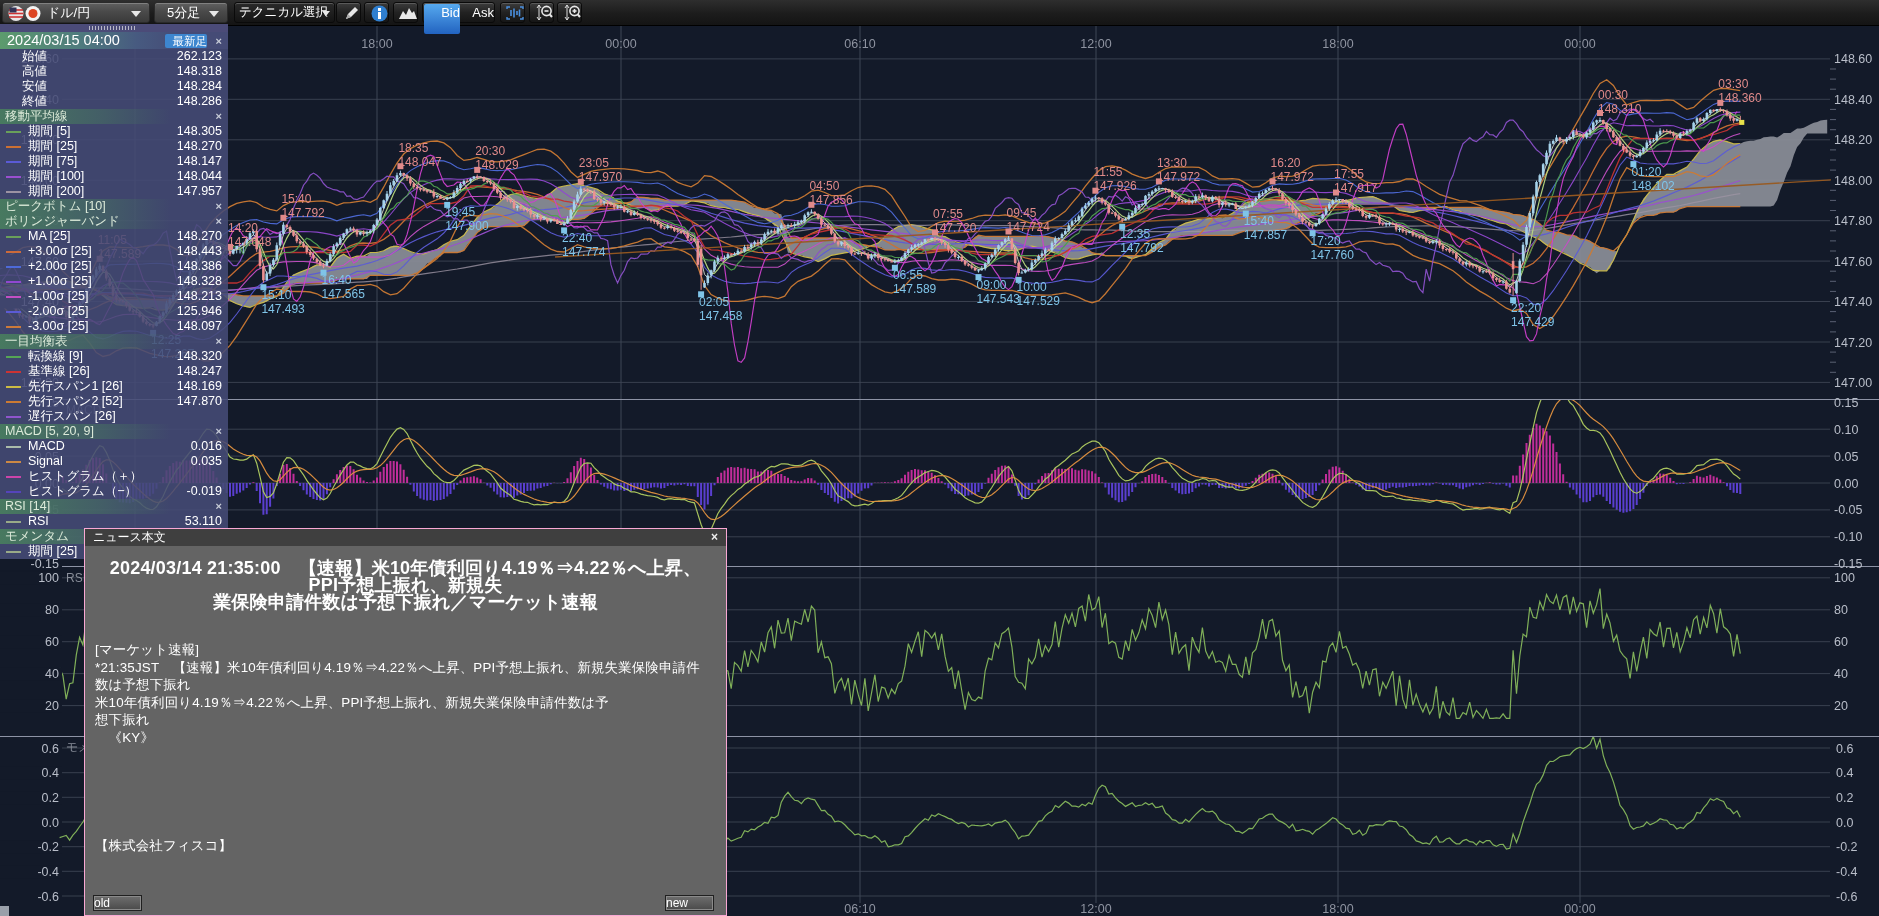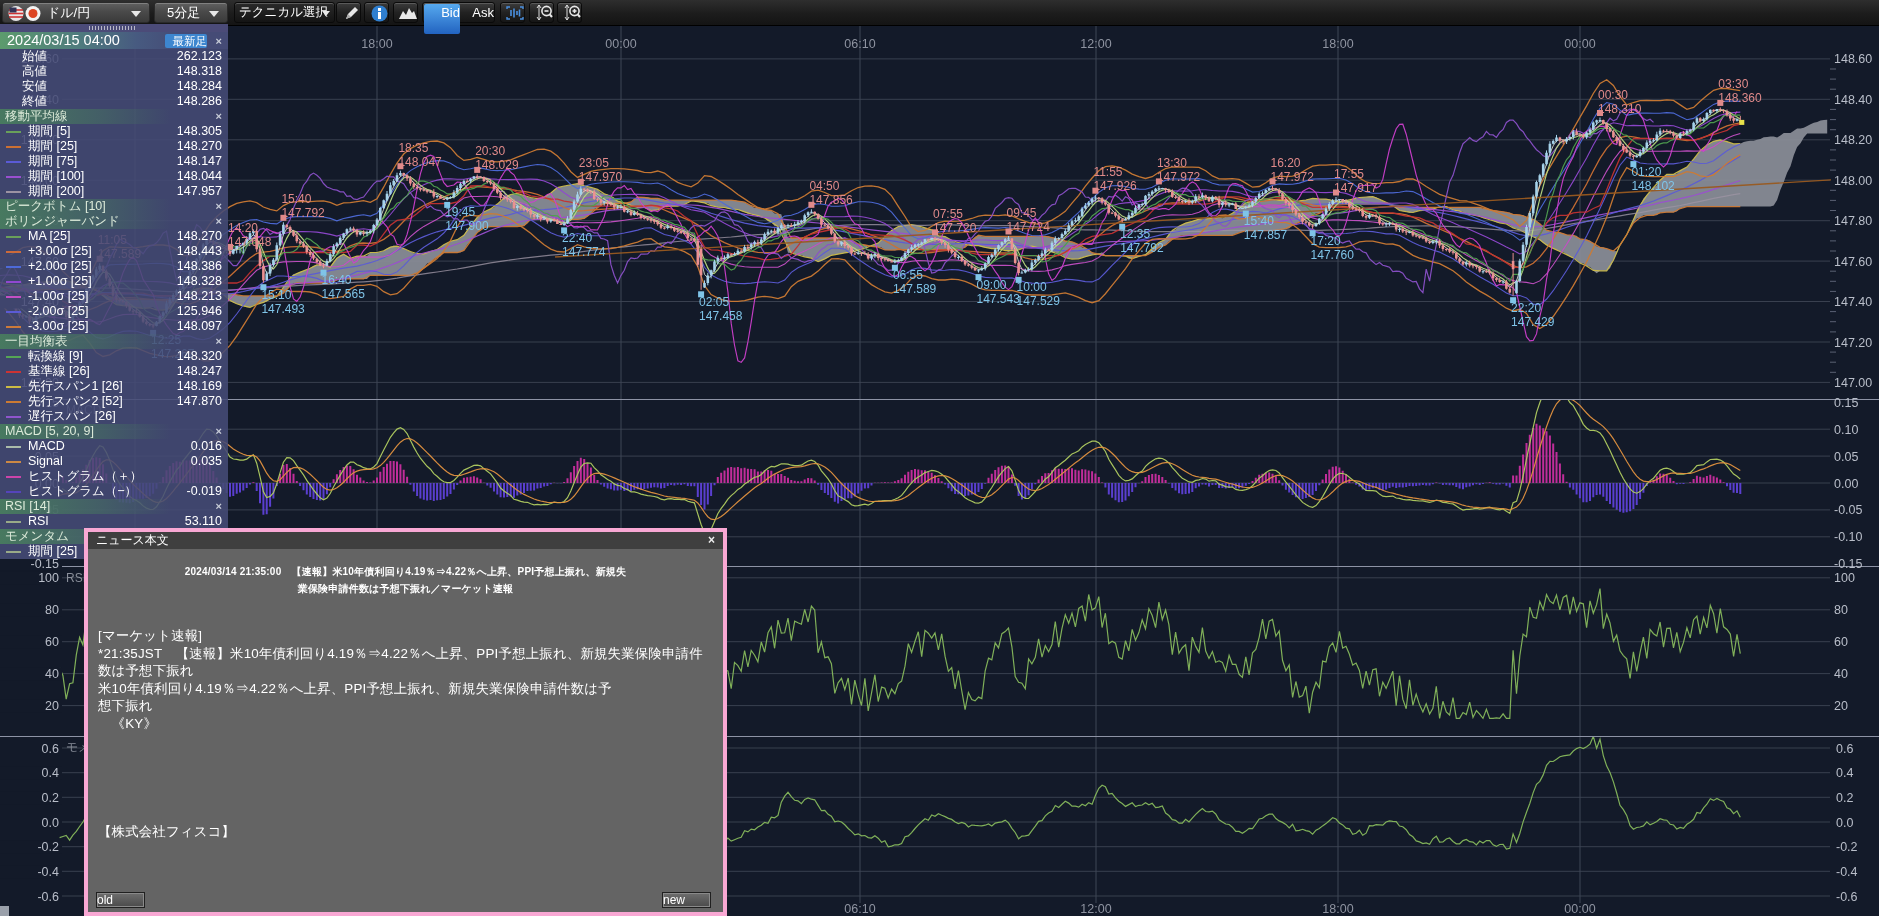--- a/index.html
+++ b/index.html
@@ -30,25 +30,25 @@
  background:linear-gradient(90deg,rgba(72,124,95,0.95),rgba(72,124,95,0.45) 45%,rgba(72,124,95,0) 75%)}
 .phead .hx{position:absolute;right:6px;color:#c8cdd8;font-weight:bold;font-size:11px}
 .phead .ht{position:absolute;left:5px}
 #daterow{position:relative;height:17px;line-height:17px;font-size:14.5px;
  background:linear-gradient(90deg,#5c9b6d,#4f7b7e 35%,#475a80 60%,#454b76 80%)}
 #daterow .dx{position:absolute;right:6px;top:1px;color:#c8cdd8;font-weight:bold;font-size:11px}
 #daterow .nb{position:absolute;right:21px;top:1.5px;width:42px;height:14px;background:#3d86cf;border-radius:2px;
  color:#fff;font-size:11.5px;text-align:right;line-height:14px}
 
 #news{position:absolute;left:84px;top:528px;width:643px;height:388px;z-index:20;
- border:4px solid #f9a8d4;background:#646464;color:#fff}
+ border:1px solid #f9a8d4;background:#646464;color:#fff}
 #news .tbar{height:17px;background:#3f3f3f;font-size:12px;line-height:17px;padding-left:8px;position:relative}
 #news .tbar .nx{position:absolute;right:8px;top:0;font-weight:bold;color:#eee}
 #news .body{padding:10px 10px;font-size:13.4px;line-height:17.5px;letter-spacing:0.2px}
-#news .hd{font-weight:bold;text-align:center;line-height:17px;margin-top:4px;font-size:10px}
+#news .hd{font-weight:bold;text-align:center;line-height:17px;margin-top:4px;font-size:18px}
 #news .obtn{position:absolute;width:49px;height:16px;background:linear-gradient(#6e6e6e,#4a4a4a);
  border:1px solid #202020;box-shadow:inset 0 0 0 1px #8a8a8a;color:#fff;font-size:12px;text-align:left;line-height:15px}
 </style>
 </head>
 <body>
 <div id="stage">
 <div id="chart"><svg width="1879" height="916" viewBox="0 0 1879 916" font-family="Liberation Sans, sans-serif">
         <defs>
           <clipPath id="c_main">
             <rect x="0" y="26" width="1831" height="373"></rect>

